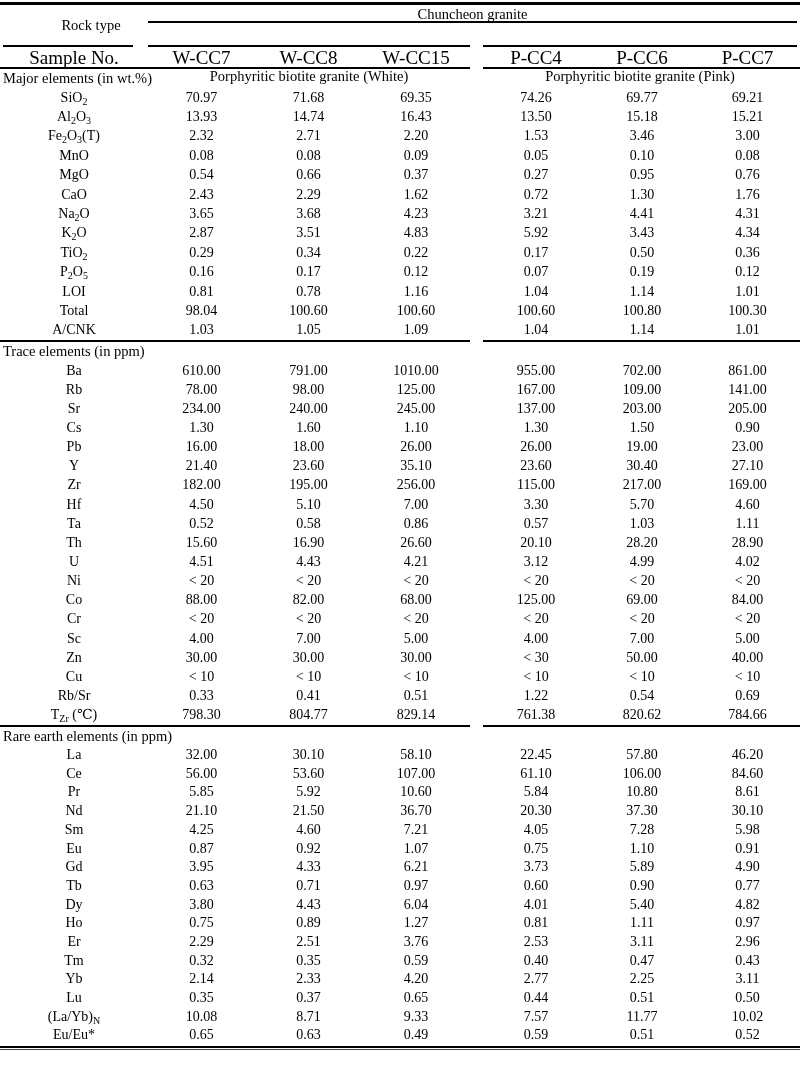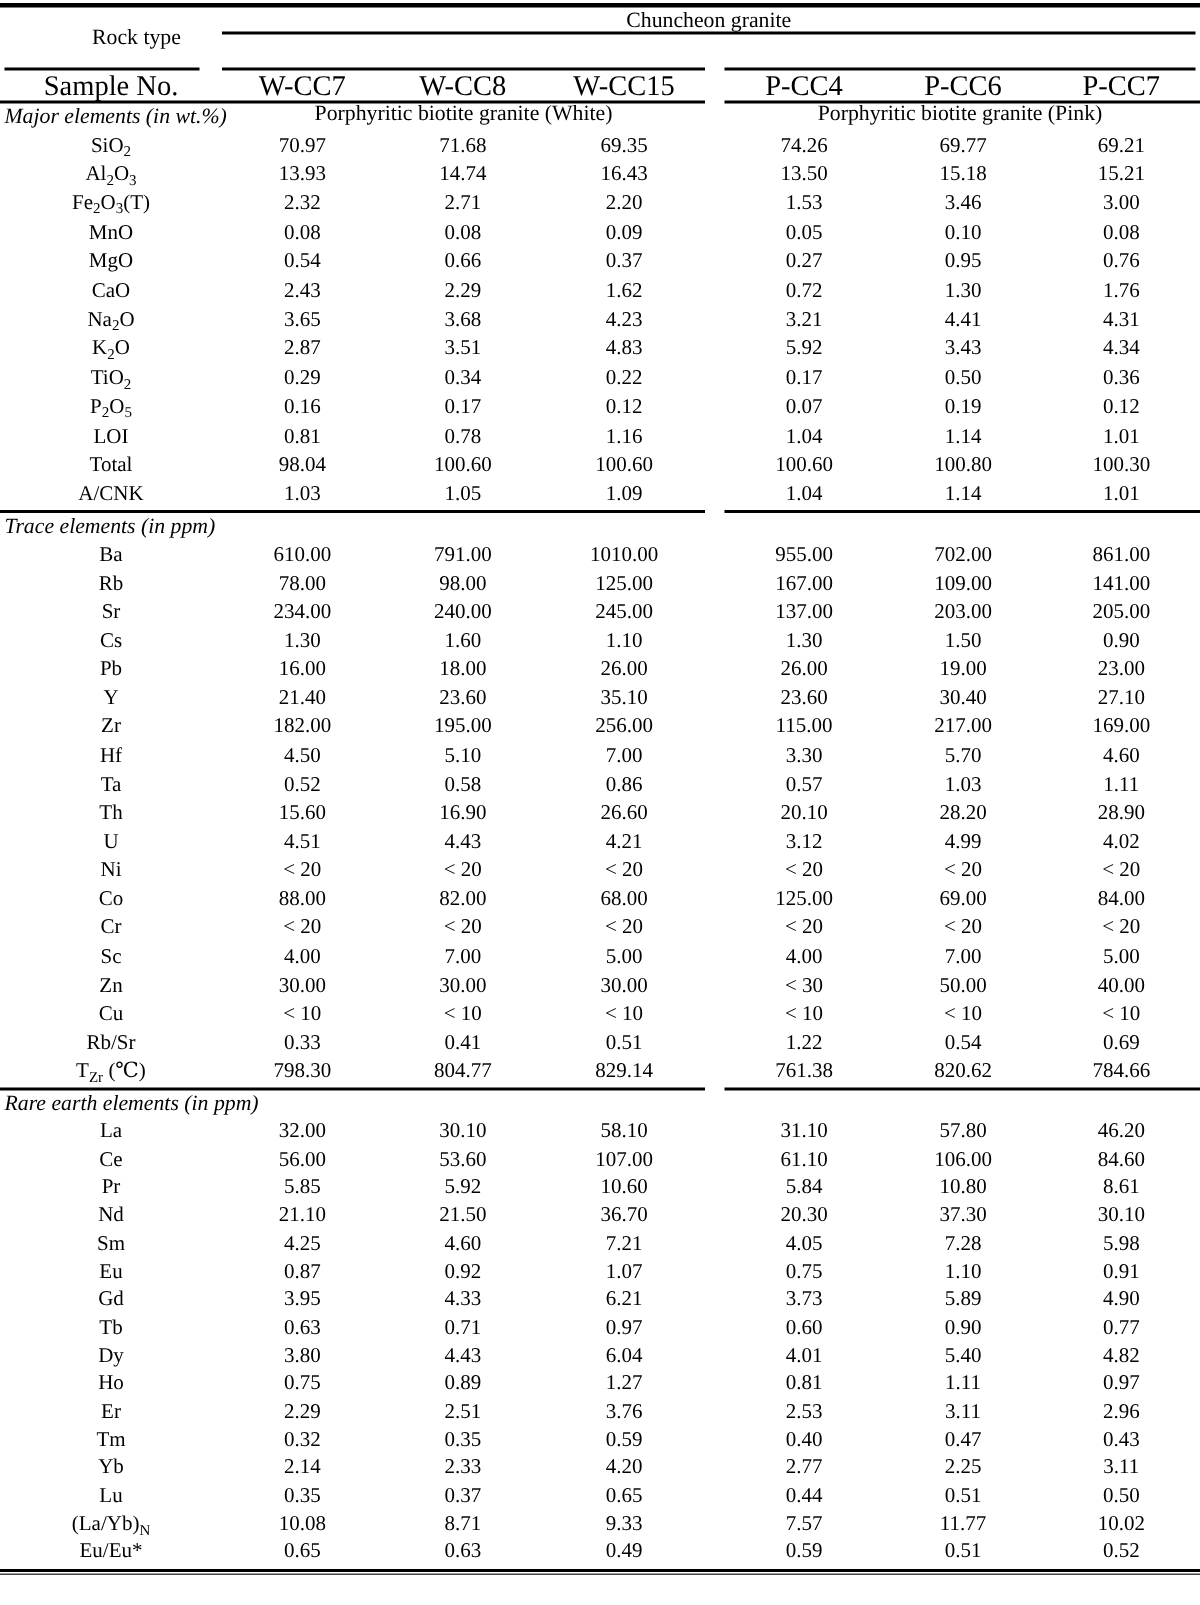--- a/index.html
+++ b/index.html
@@ -40,21 +40,20 @@
   .rule-row3 .b1{margin-left:3px;width:130px;height:2px;background:#000;}
   .rule-row3 .b2{margin-left:15px;width:322px;height:2px;background:#000;}
   .rule-row3 .b3{margin-left:13px;width:314px;height:2px;background:#000;}
   .samplerow{height:20px;font-size:19px;}
   .splitrule{display:flex;height:2px;}
   .splitrule .left{width:470px;height:2px;background:#000;}
   .splitrule .gap{width:13px;}
   .splitrule .right{width:317px;height:2px;background:#000;}
   
   .section-title{
-    font-style:italic;
     padding-left:3px;
     height:19px;line-height:19px;
     font-size:14.5px;
   }
   .drow{line-height:1;}
   .drow.s0{height:19.4px;}
   .drow.s1{height:19.15px;}
   .drow.s2{height:18.7px;}
   sub{font-size:10px;line-height:0;vertical-align:-3px;}
   
@@ -437,21 +436,21 @@
         <div class="gap"></div>
         <div class="right"></div>
       </div>
       <div class="section-title">Rare earth elements (in ppm)</div>
       <div class="grid drow s2">
         <div class="cell"><span>La</span></div>
         <div class="cell">32.00</div>
         <div class="cell">30.10</div>
         <div class="cell">58.10</div>
         <div class="cell"></div>
-        <div class="cell">31.10</div>
+        <div class="cell">22.45</div>
         <div class="cell">57.80</div>
         <div class="cell">46.20</div>
       </div>
       <div class="grid drow s2">
         <div class="cell"><span>Ce</span></div>
         <div class="cell">56.00</div>
         <div class="cell">53.60</div>
         <div class="cell">107.00</div>
         <div class="cell"></div>
         <div class="cell">61.10</div>

